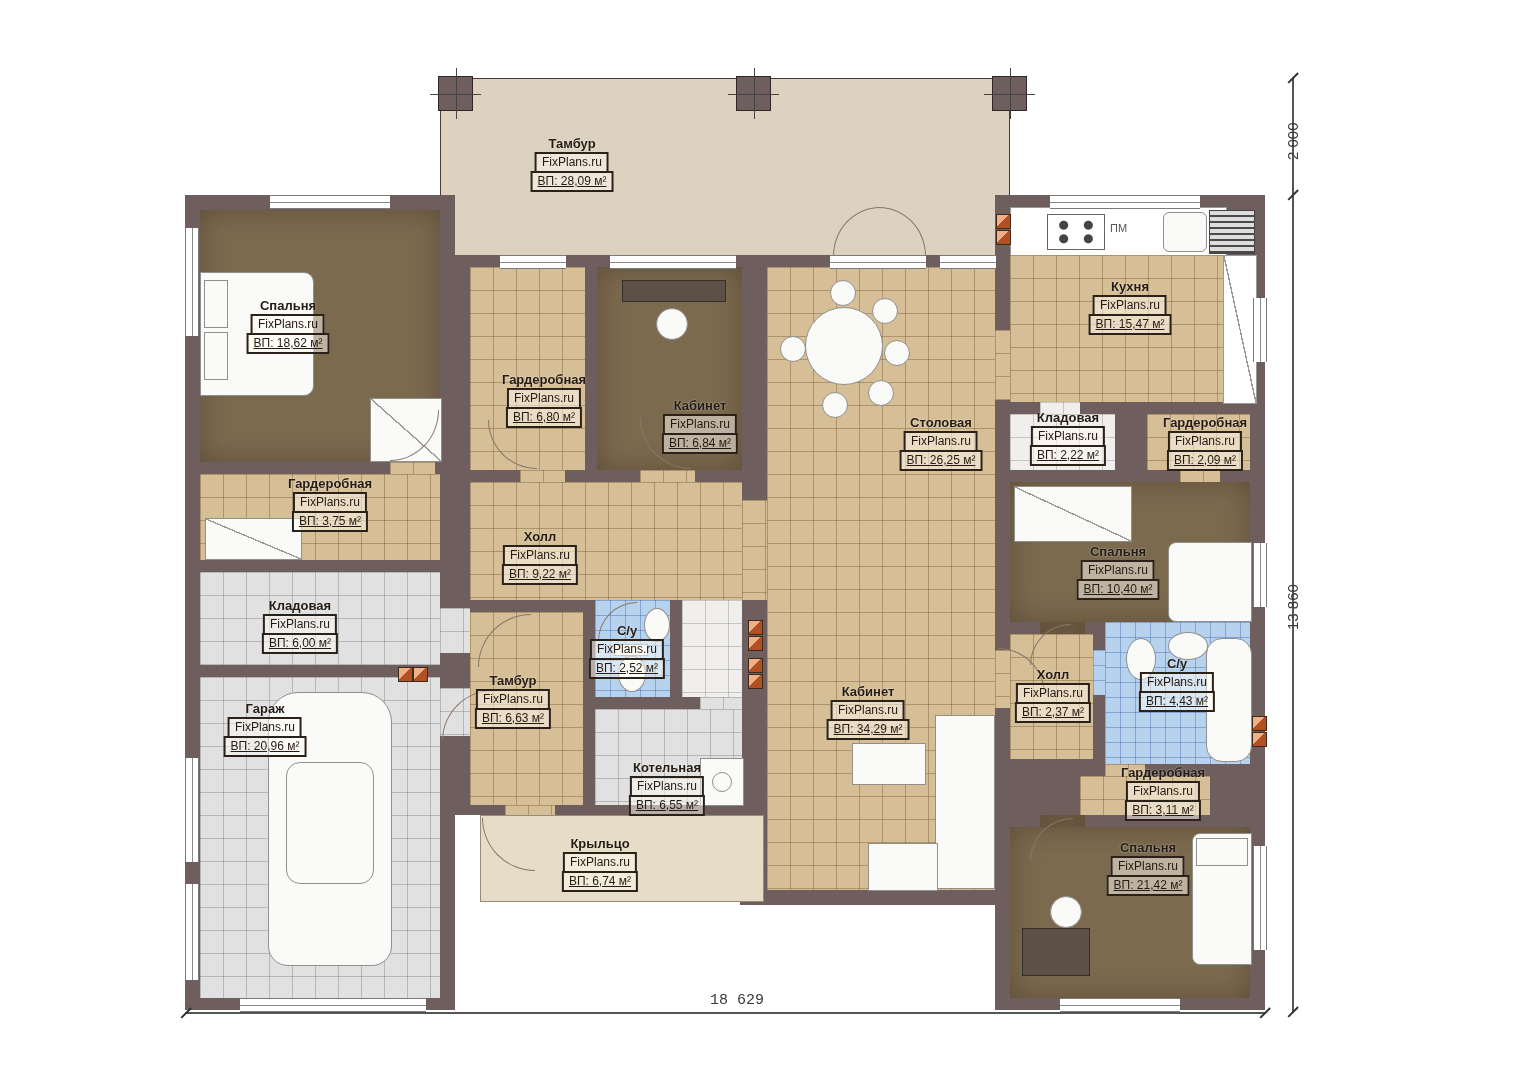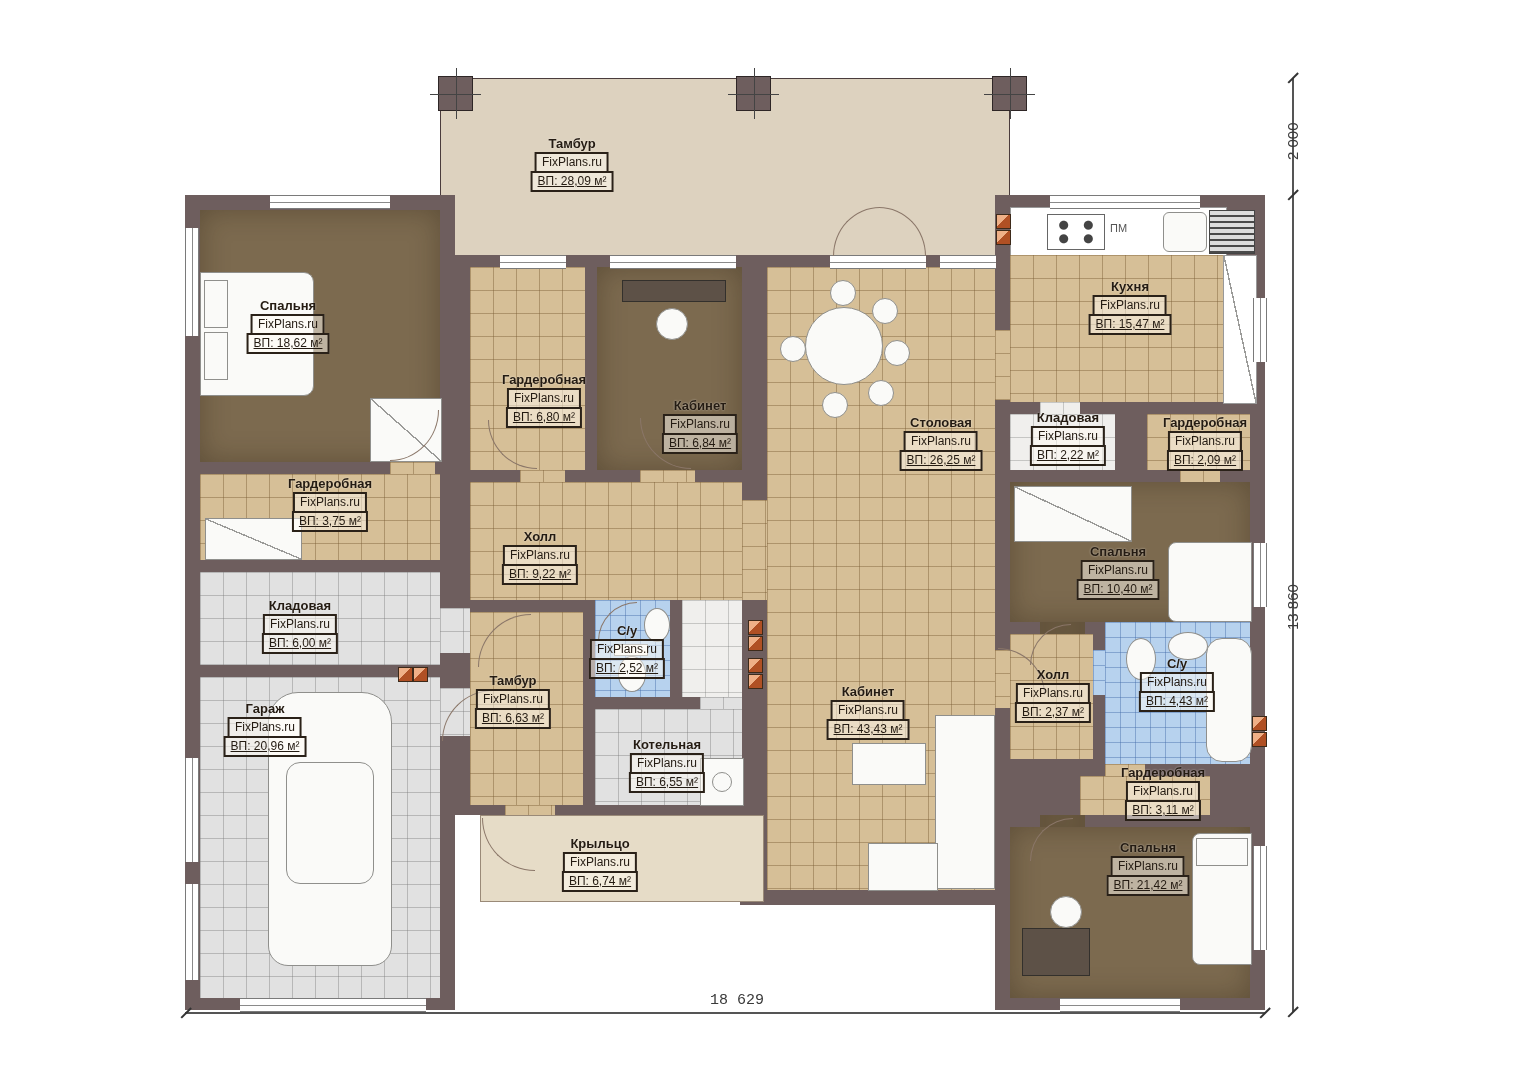--- a/index.html
+++ b/index.html
@@ -273,29 +273,29 @@
   <div class="room-label" style="left:513px;top:673px;">
     <div class="rname">Тамбур</div>
     <div class="rbox wm">FixPlans.ru</div>
     <div class="rbox area">ВП: 6,63 м²</div>
   </div>
   <div class="room-label" style="left:627px;top:623px;">
     <div class="rname">С/у</div>
     <div class="rbox wm">FixPlans.ru</div>
     <div class="rbox area">ВП: 2,52 м²</div>
   </div>
-  <div class="room-label" style="left:667px;top:737px;">
+  <div class="room-label" style="left:667px;top:760px;">
     <div class="rname">Котельная</div>
     <div class="rbox wm">FixPlans.ru</div>
     <div class="rbox area">ВП: 6,55 м²</div>
   </div>
   <div class="room-label" style="left:868px;top:684px;">
     <div class="rname">Кабинет</div>
     <div class="rbox wm">FixPlans.ru</div>
-    <div class="rbox area">ВП: 43,43 м²</div>
+    <div class="rbox area">ВП: 34,29 м²</div>
   </div>
   <div class="room-label" style="left:1053px;top:667px;">
     <div class="rname">Холл</div>
     <div class="rbox wm">FixPlans.ru</div>
     <div class="rbox area">ВП: 2,37 м²</div>
   </div>
   <div class="room-label" style="left:1177px;top:656px;">
     <div class="rname">С/у</div>
     <div class="rbox wm">FixPlans.ru</div>
     <div class="rbox area">ВП: 4,43 м²</div>

